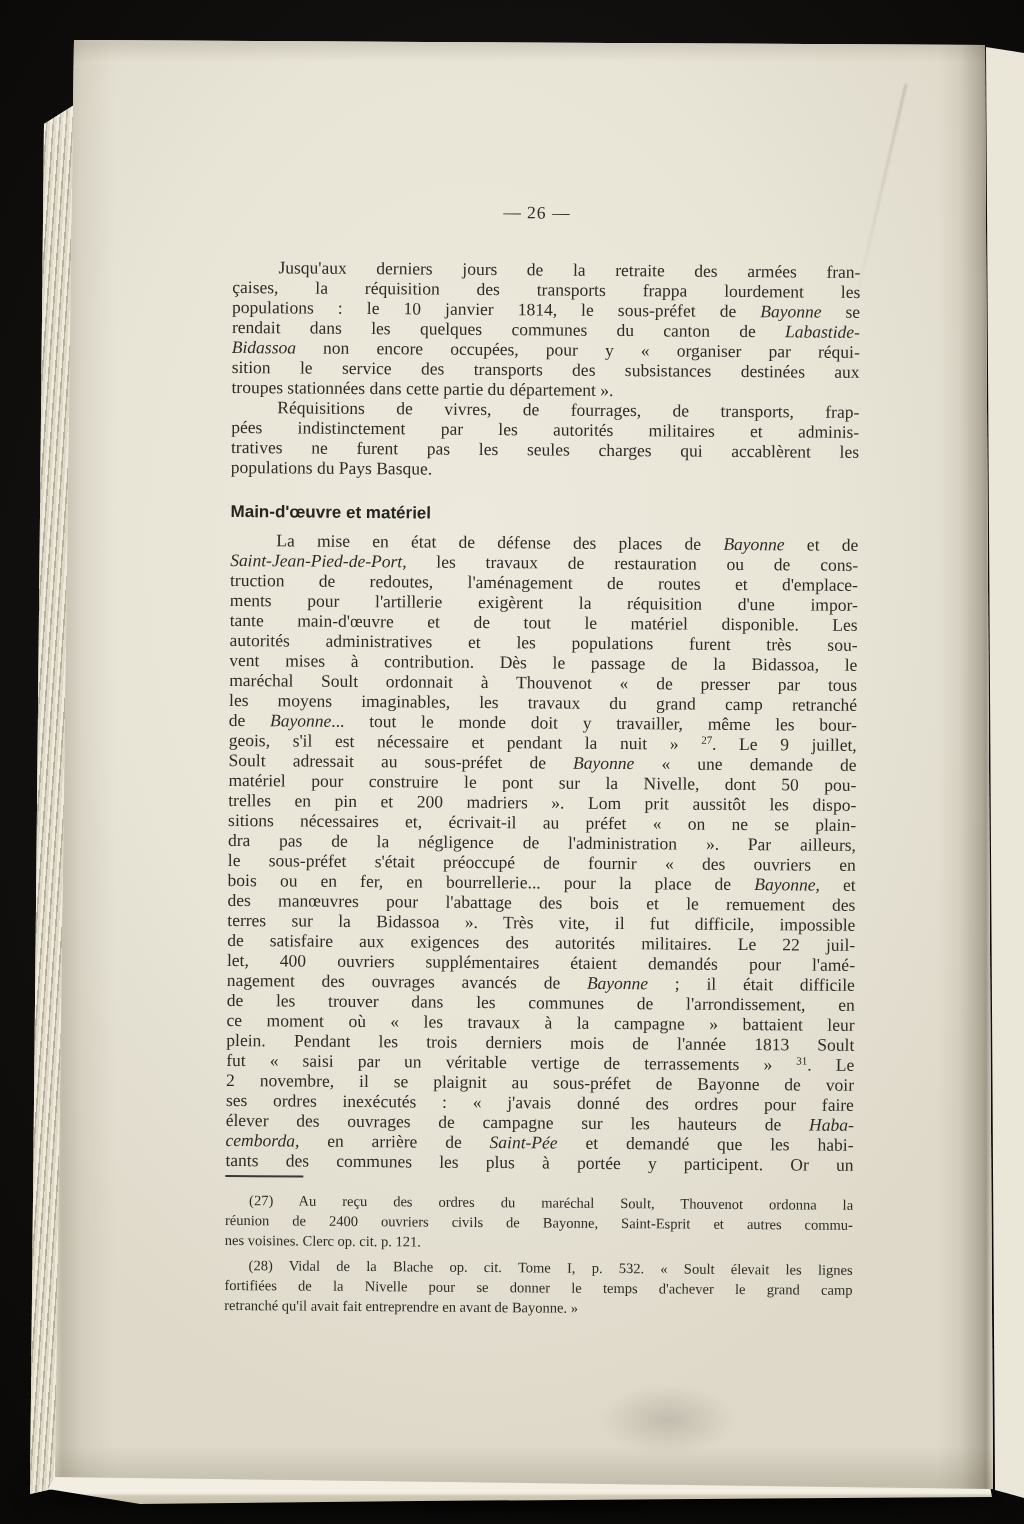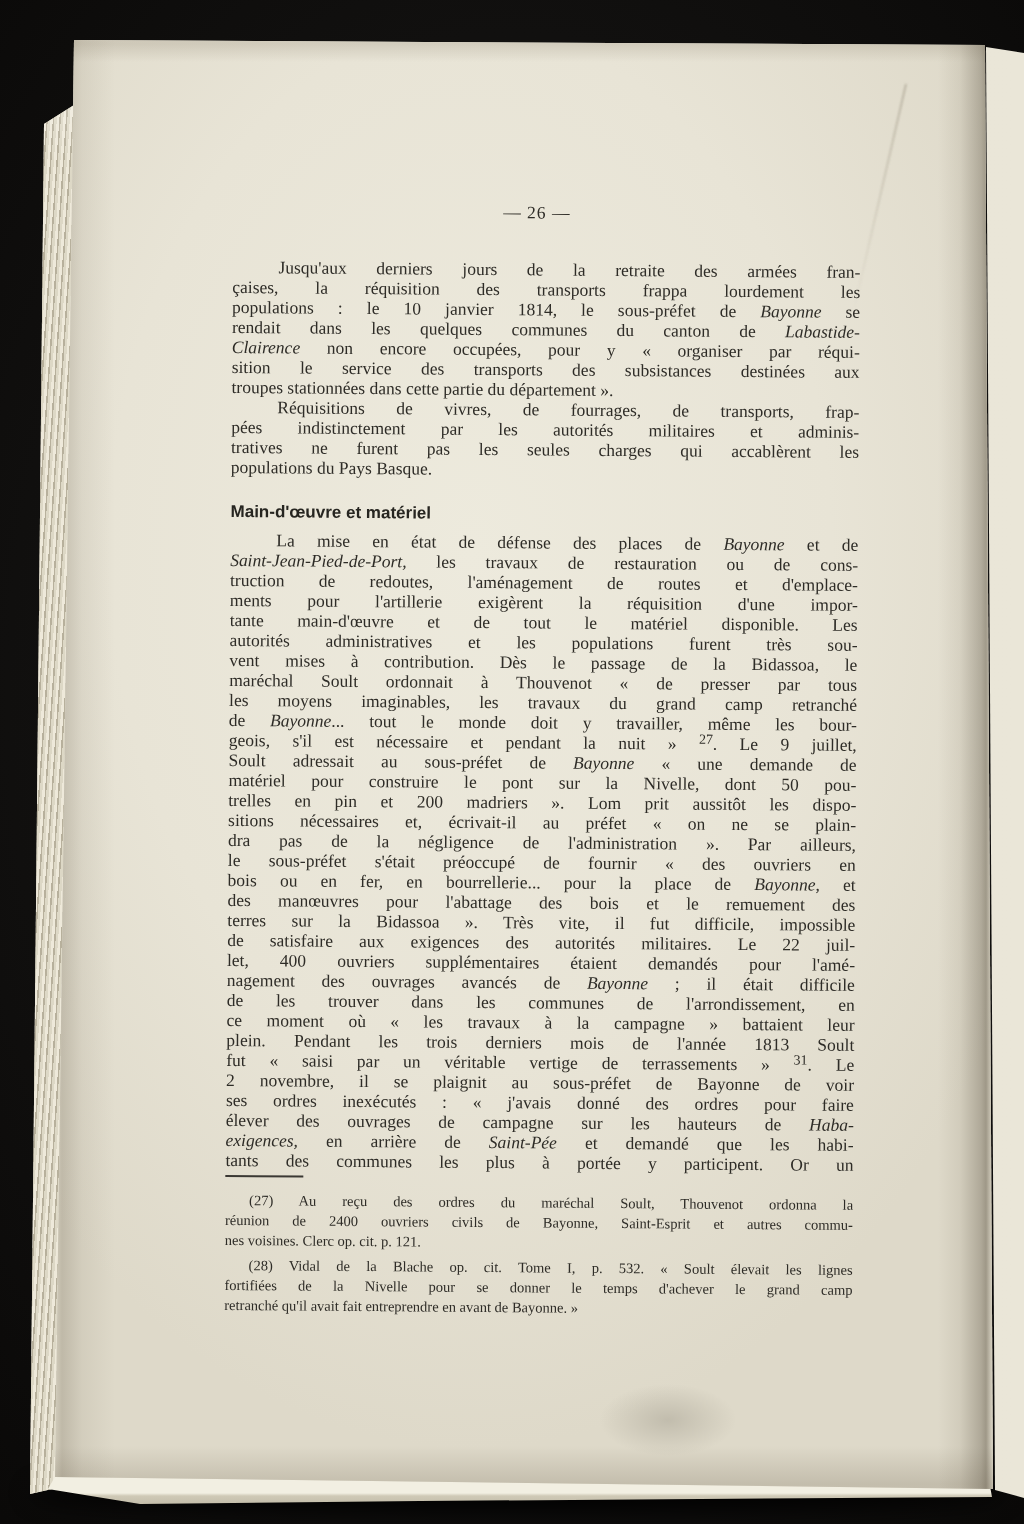--- a/index.html
+++ b/index.html
@@ -79,21 +79,21 @@
   .body-blocks{margin-top:37px;}
   .line{text-align:justify;text-align-last:justify;white-space:normal;}
   .para .line:first-child{text-indent:46px;}
   .para .line:last-child{text-align-last:left;}
   .para.cont .line:last-child{text-align-last:justify;}
   .subheading{
     font-family:"Liberation Sans", sans-serif;font-weight:bold;
     font-size:17px;color:#262520;margin-top:25px;margin-bottom:8px;
   }
   .it{font-style:italic;}
-  .sup{font-size:14px;vertical-align:6px;line-height:0;}
+  .sup{font-size:11px;vertical-align:6px;line-height:0;}
   .footnote-rule{
     width:78px;height:2px;background:#3a3833;border:none;
     margin:5px 0 13px 0;
   }
   .footnotes{font-size:14.5px;}
   .fn .line:first-child{text-indent:24px;}
   .fn .line:last-child{text-align-last:left;}
   .fn + .fn{margin-top:5px;}
 </style>
 </head>
@@ -108,21 +108,21 @@
   <div class="page-crease"></div>
 
   <div class="text-layer">
     <div class="page-number">— 26 —</div>
     <div class="body-blocks">
         <div class="para">
           <div class="line">Jusqu'aux derniers jours de la retraite des armées fran-</div>
           <div class="line">çaises, la réquisition des transports frappa lourdement les</div>
           <div class="line"><span>populations : le 10 janvier 1814, le sous-préfet de </span><span class="it">Bayonne</span><span> se</span></div>
           <div class="line"><span>rendait dans les quelques communes du canton de </span><span class="it">Labastide-</span></div>
-          <div class="line"><span class="it">Clairence</span><span> non encore occupées, pour y « organiser par réqui-</span></div>
+          <div class="line"><span class="it">Bidassoa</span><span> non encore occupées, pour y « organiser par réqui-</span></div>
           <div class="line">sition le service des transports des subsistances destinées aux</div>
           <div class="line">troupes stationnées dans cette partie du département ».</div>
         </div>
         <div class="para">
           <div class="line">Réquisitions de vivres, de fourrages, de transports, frap-</div>
           <div class="line">pées indistinctement par les autorités militaires et adminis-</div>
           <div class="line">tratives ne furent pas les seules charges qui accablèrent les</div>
           <div class="line">populations du Pays Basque.</div>
         </div>
         <div class="subheading">Main-d'œuvre et matériel</div>
@@ -150,21 +150,21 @@
           <div class="line">de satisfaire aux exigences des autorités militaires. Le 22 juil-</div>
           <div class="line">let, 400 ouvriers supplémentaires étaient demandés pour l'amé-</div>
           <div class="line"><span>nagement des ouvrages avancés de </span><span class="it">Bayonne</span><span> ; il était difficile</span></div>
           <div class="line">de les trouver dans les communes de l'arrondissement, en</div>
           <div class="line">ce moment où « les travaux à la campagne » battaient leur</div>
           <div class="line">plein. Pendant les trois derniers mois de l'année 1813 Soult</div>
           <div class="line"><span>fut « saisi par un véritable vertige de terrassements » </span><span class="sup">31</span><span>. Le</span></div>
           <div class="line">2 novembre, il se plaignit au sous-préfet de Bayonne de voir</div>
           <div class="line">ses ordres inexécutés : « j'avais donné des ordres pour faire</div>
           <div class="line"><span>élever des ouvrages de campagne sur les hauteurs de </span><span class="it">Haba-</span></div>
-          <div class="line"><span class="it">exigences,</span><span> en arrière de </span><span class="it">Saint-Pée</span><span> et demandé que les habi-</span></div>
+          <div class="line"><span class="it">cemborda,</span><span> en arrière de </span><span class="it">Saint-Pée</span><span> et demandé que les habi-</span></div>
           <div class="line">tants des communes les plus à portée y participent. Or un</div>
         </div>
       </div>
     <hr class="footnote-rule">
     <div class="footnotes">
         <div class="fn">
           <div class="line">(27) Au reçu des ordres du maréchal Soult, Thouvenot ordonna la</div>
           <div class="line">réunion de 2400 ouvriers civils de Bayonne, Saint-Esprit et autres commu-</div>
           <div class="line">nes voisines. Clerc op. cit. p. 121.</div>
         </div>

